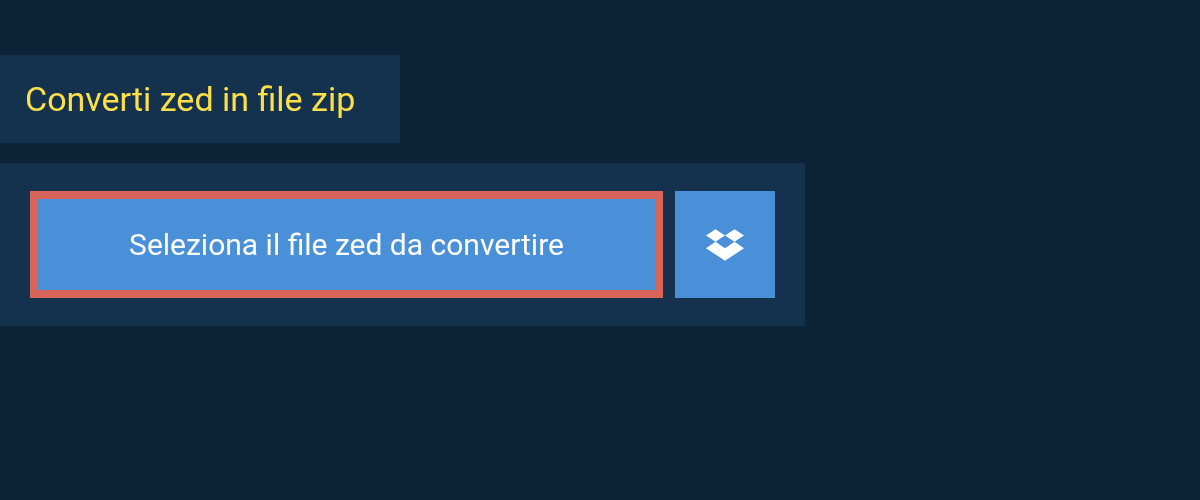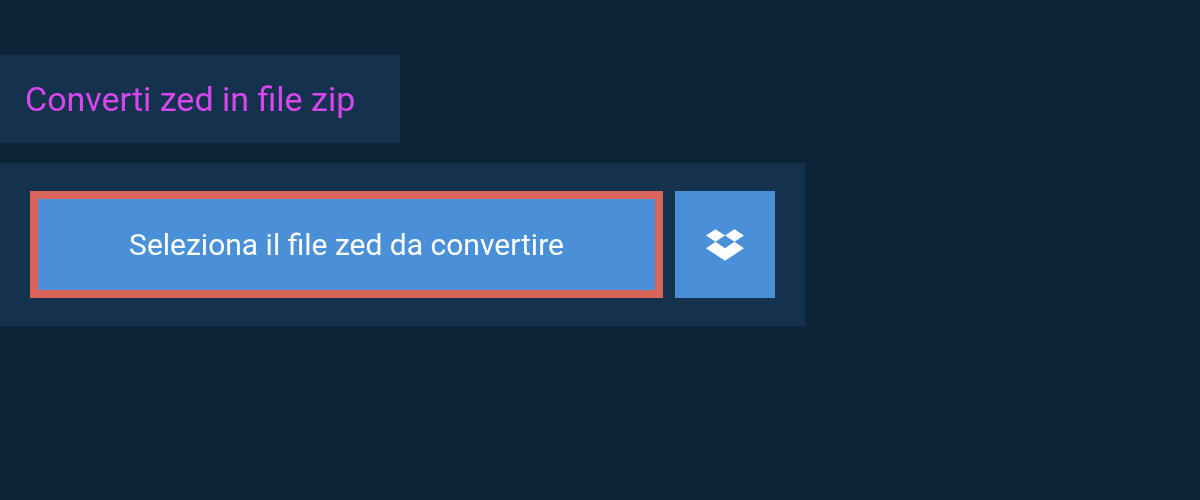--- a/index.html
+++ b/index.html
@@ -14,21 +14,21 @@
       font-family: -apple-system, BlinkMacSystemFont, "Segoe UI", Roboto, sans-serif;
       overflow: hidden;
     }
     .tab-header {
       background: #14324d;
       display: inline-block;
       padding: 24px 45px 24px 25px;
       margin-top: 55px;
     }
     .tab-title {
-      color: #d946ef;
+      color: #fde047;
       font-size: 34px;
       font-weight: 400;
     }
     .upload-panel {
       background: #14324d;
       width: 805px;
       padding: 28px 30px;
       margin-top: 20px;
       display: flex;
       gap: 12px;

